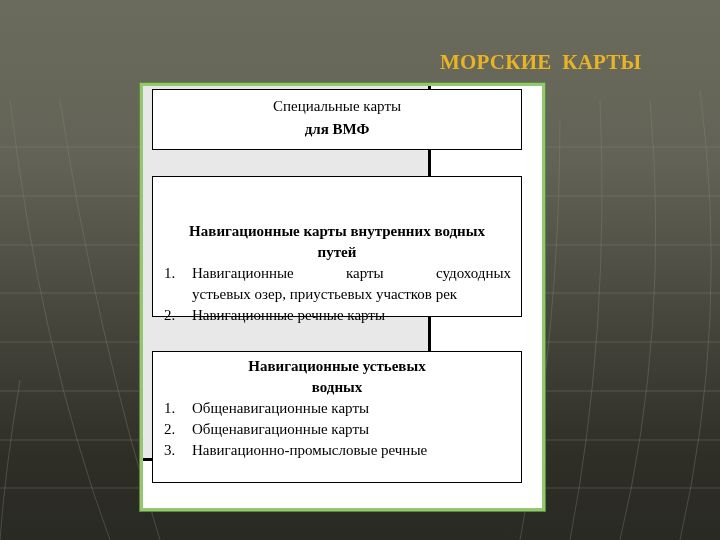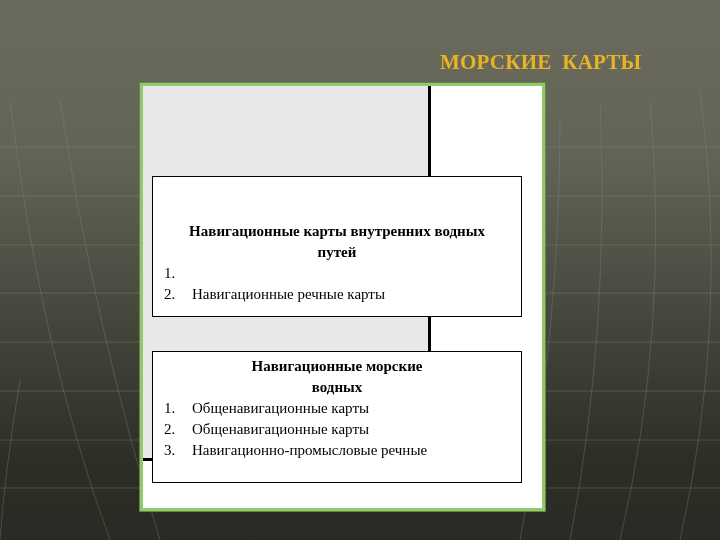--- a/index.html
+++ b/index.html
@@ -73,40 +73,50 @@
   </g>
 </svg>
 
 <div class="slide-title">МОРСКИЕ  КАРТЫ</div>
 
 <div class="panel">
   <div class="gray-fill"></div>
   <div class="connector-v"></div>
   <div class="connector-h"></div>
 
+  <div class="box box1">
+    <div class="box-title">
+      <div>Специальные карты</div>
+      <div class="bold-line">для ВМФ</div>
+    </div>
+  </div>
 
   <div class="box box2">
     <div class="box-title">
       <div>Навигационные карты внутренних водных</div>
       <div>путей</div>
     </div>
     <ol>
       <li>
         <span class="num">1.</span>
+        <span class="txt">
+          <span class="justify-full">Навигационные карты судоходных</span>
+          <span>устьевых озер, приустьевых участков рек</span>
+        </span>
       </li>
       <li>
         <span class="num">2.</span>
         <span class="txt">Навигационные речные карты</span>
       </li>
     </ol>
   </div>
 
   <div class="box box3">
     <div class="box-title">
-      <div>Навигационные морские</div>
+      <div>Навигационные устьевых</div>
       <div>водных</div>
     </div>
     <ol>
       <li>
         <span class="num">1.</span>
         <span class="txt">Общенавигационные карты</span>
       </li>
       <li>
         <span class="num">2.</span>
         <span class="txt">Общенавигационные карты</span>

